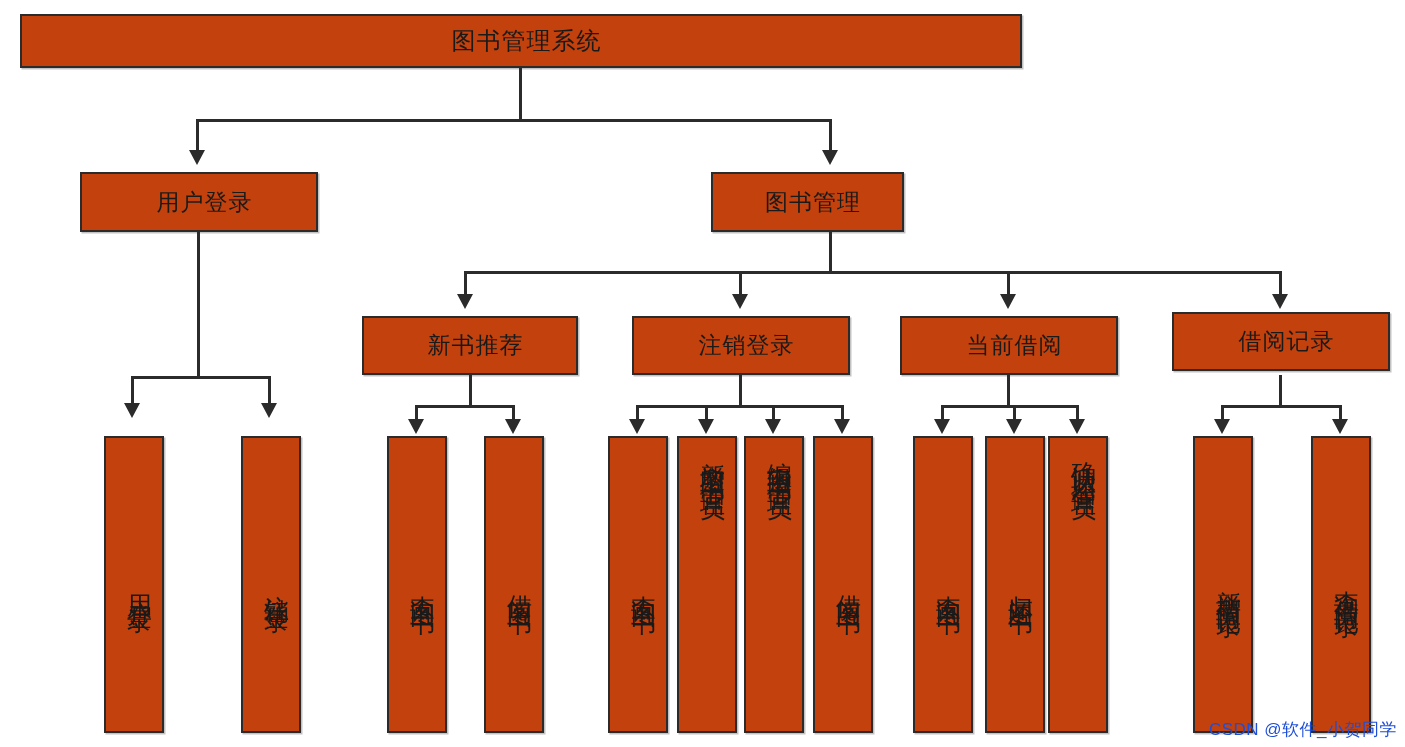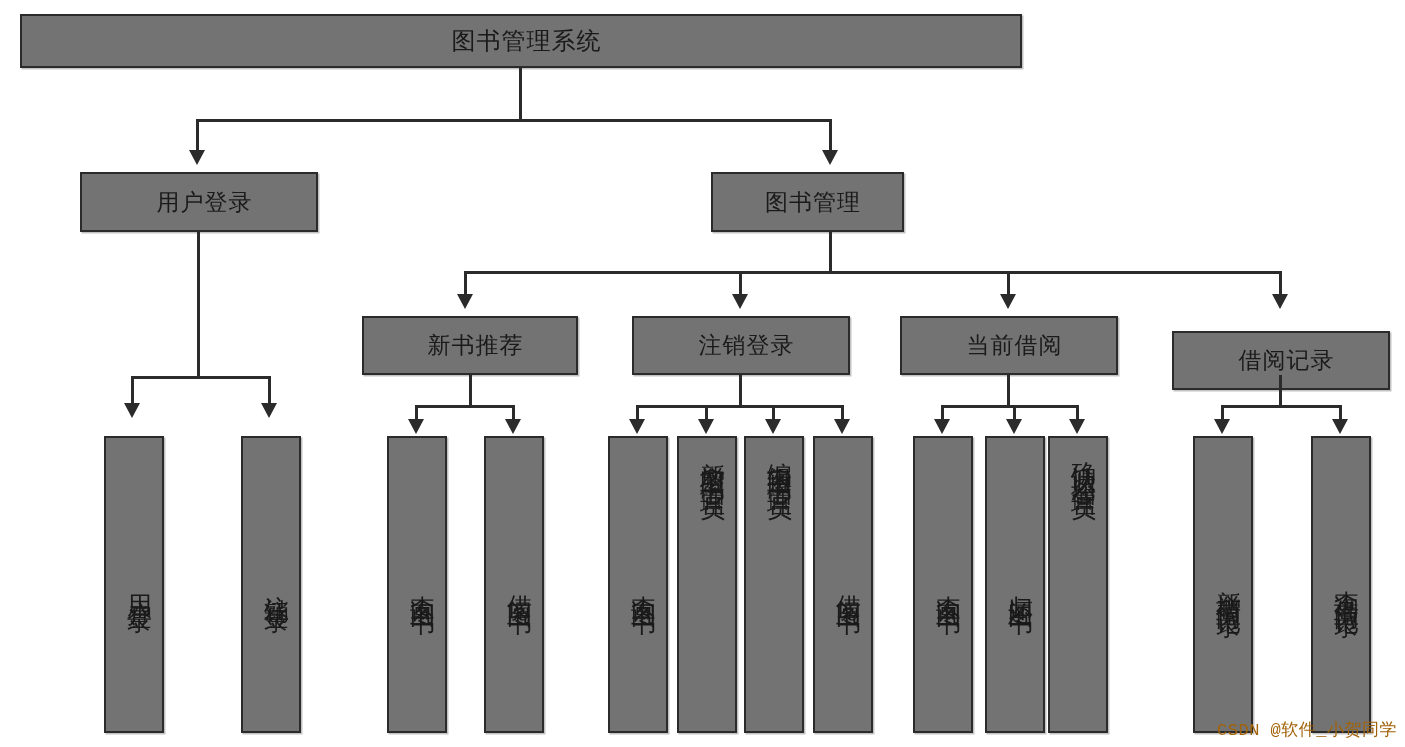--- a/index.html
+++ b/index.html
@@ -13,21 +13,21 @@
   #canvas {
     position: relative;
     width: 1405px;
     height: 747px;
     background: #ffffff;
     overflow: hidden;
   }
   .node {
     position: absolute;
     box-sizing: border-box;
-    background: #737373;
+    background: #c2410c;
     border: 2.5px solid #2b2b2b;
     display: flex;
     align-items: center;
     justify-content: center;
     color: #1a1a1a;
     box-shadow: 1.5px 1.5px 0 rgba(120,120,120,0.45);
     padding-left: 11px;
   }
   .node .lbl {
     display: block;
@@ -70,24 +70,23 @@
     height: 0;
     border-left: 8px solid transparent;
     border-right: 8px solid transparent;
     border-top: 15px solid #2b2b2b;
   }
   #watermark {
     position: absolute;
     right: 8px;
     bottom: 6px;
     font-size: 17px;
-    color: #a16207;
+    color: #1d4ed8;
     white-space: nowrap;
     letter-spacing: 0.5px;
-    font-family: Liberation Mono, monospace;
   }
 </style>
 </head>
 <body>
 
 <div id="canvas">
 
   <div class="node h-node" id="n-root" style="left:20px; top:14px; width:1002px; height:54px;">
     <span class="lbl">图书管理系统</span>
   </div>
@@ -128,21 +127,21 @@
 
   <div class="node h-node" id="n-newbook" style="left:362px; top:316px; width:216px; height:59px;">
     <span class="lbl">新书推荐</span>
   </div>
   <div class="node h-node" id="n-borrow" style="left:632px; top:316px; width:218px; height:59px;">
     <span class="lbl">注销登录</span>
   </div>
   <div class="node h-node" id="n-current" style="left:900px; top:316px; width:218px; height:59px;">
     <span class="lbl">当前借阅</span>
   </div>
-  <div class="node h-node" id="n-record" style="left:1172px; top:331px; width:218px; height:59px;">
+  <div class="node h-node" id="n-record" style="left:1172px; top:312px; width:218px; height:59px;">
     <span class="lbl">借阅记录</span>
   </div>
 
   <div class="seg vline" style="left:469px; top:375px; width:2.5px; height:32px;"></div>
   <div class="seg hline" style="left:415px; top:405px; width:99px; height:2.5px;"></div>
   <div class="seg vline" style="left:415px; top:405px; width:2.5px; height:16px;"></div>
   <div class="arrow" style="left:408px; top:419px;"></div>
   <div class="seg vline" style="left:512px; top:405px; width:2.5px; height:16px;"></div>
   <div class="arrow" style="left:505px; top:419px;"></div>
 

